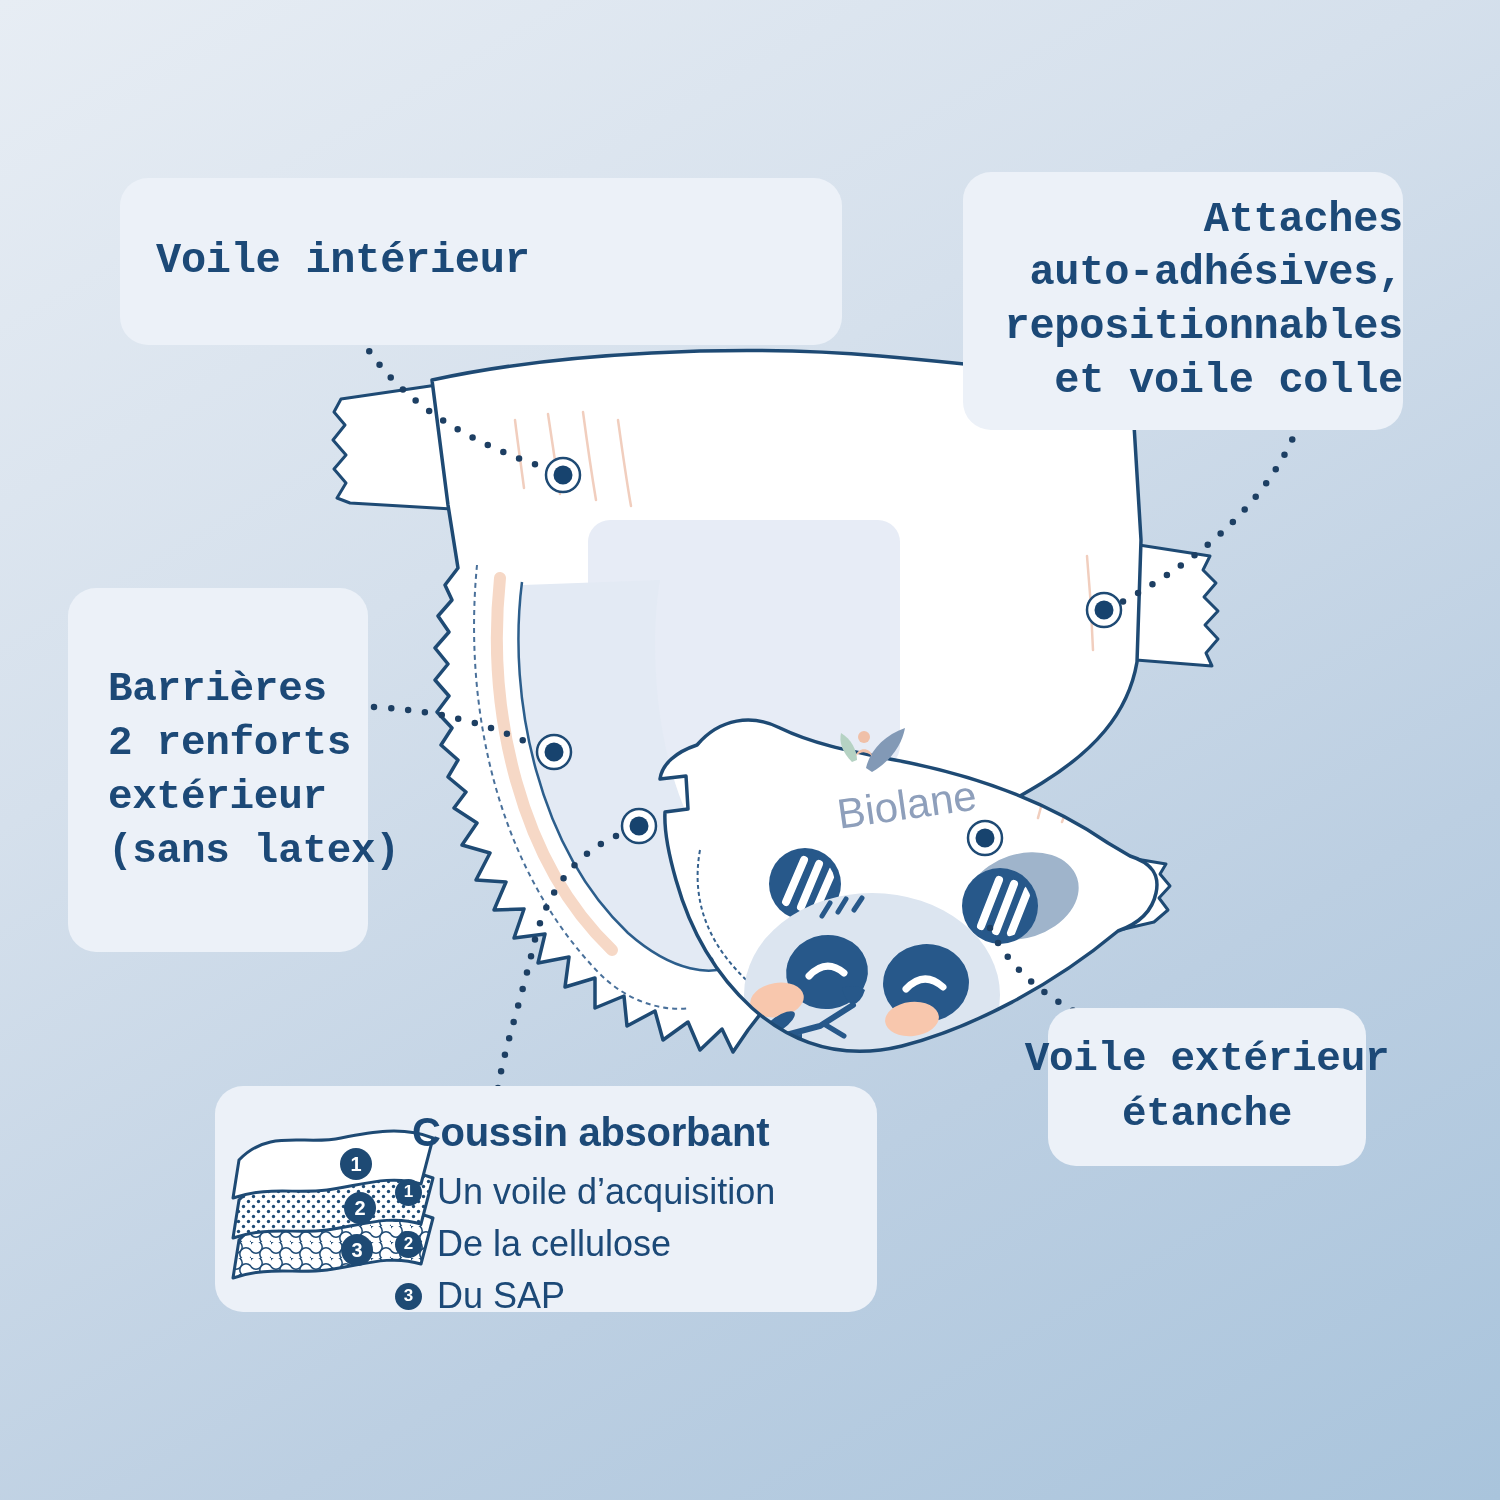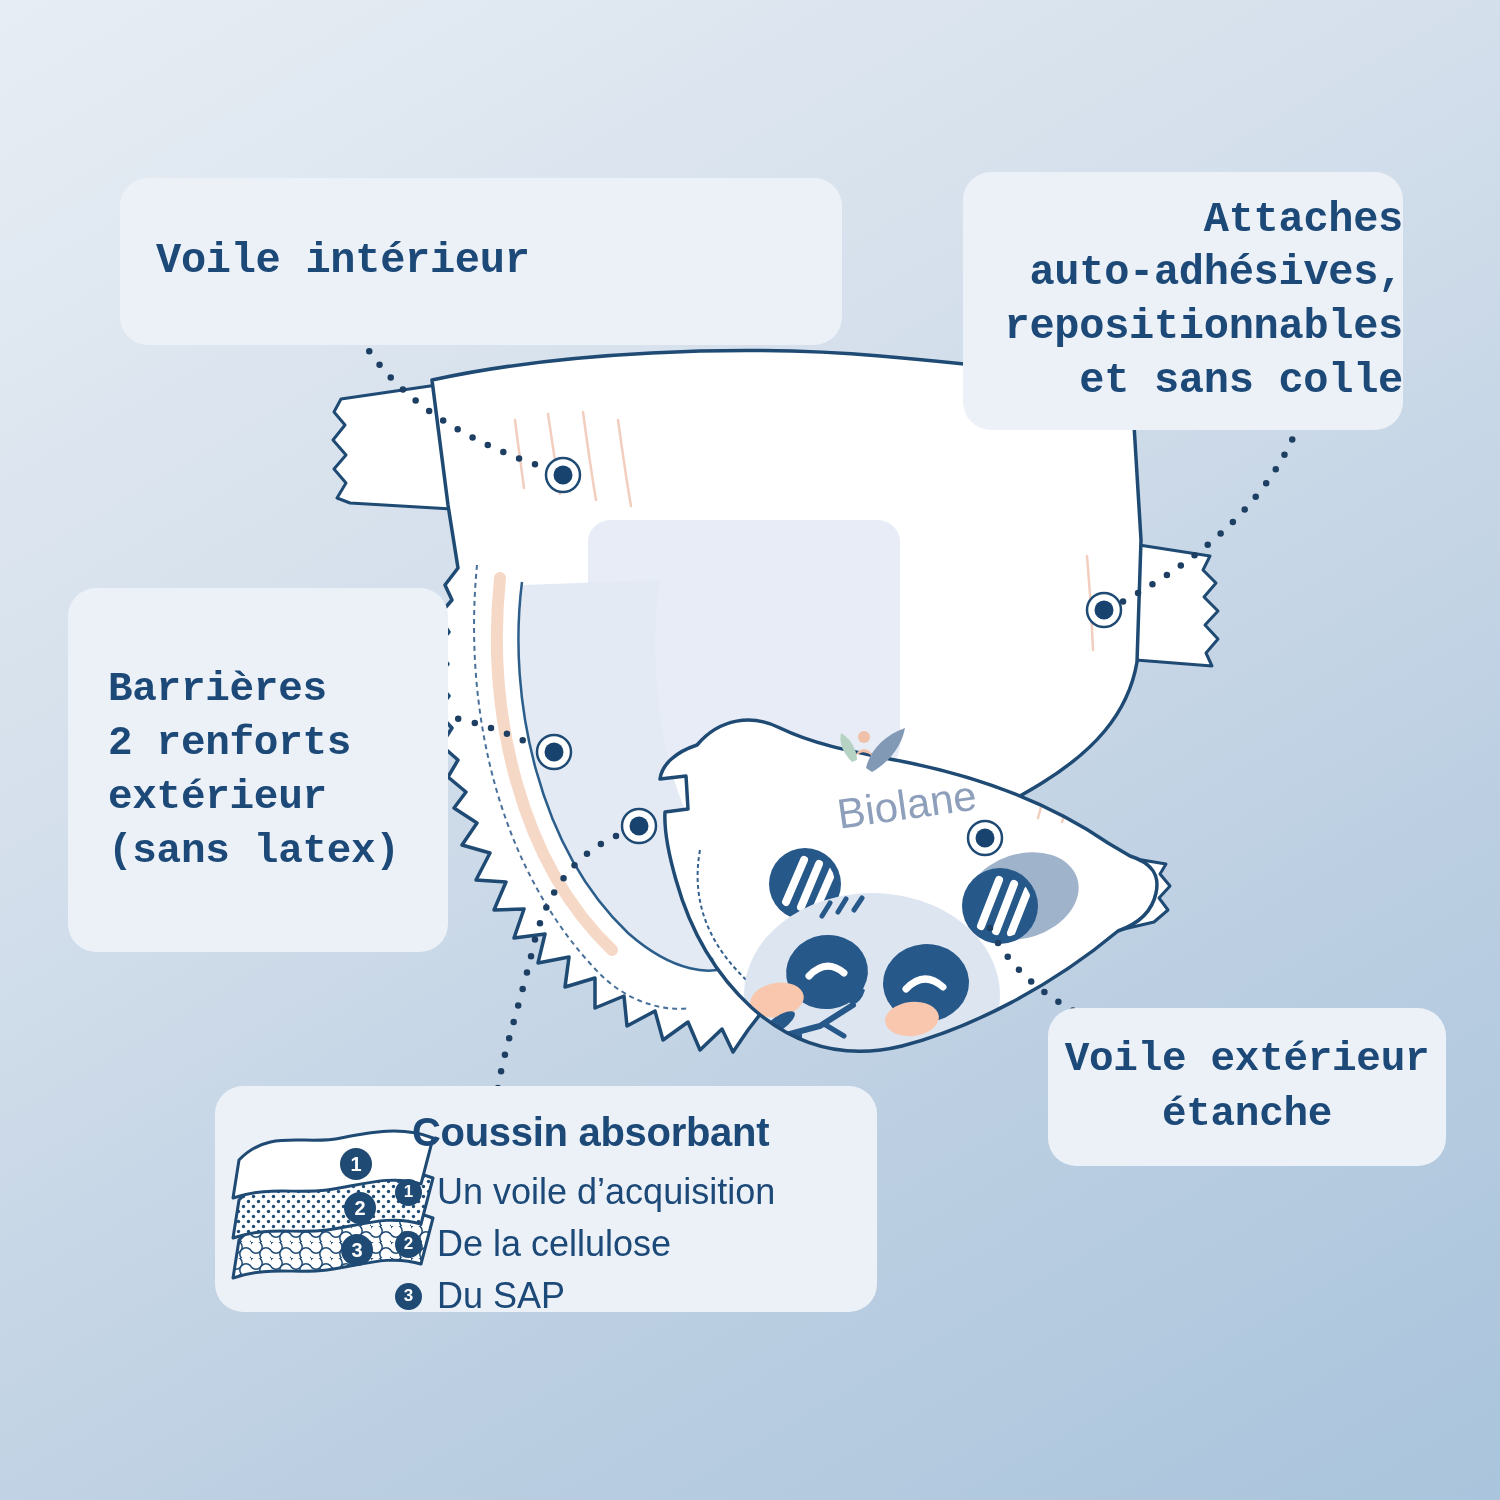--- a/index.html
+++ b/index.html
@@ -8,23 +8,23 @@
     background:linear-gradient(150deg,#e7edf4 0%,#d5e0ec 35%,#bccfe2 70%,#a9c4dc 100%);}
   svg.overlay{position:absolute;left:0;top:0;width:1500px;height:1500px;}
   .callout{position:absolute;box-sizing:border-box;background:#ecf1f8;border-radius:28px;
     color:#1c4977;font-weight:700;display:flex;flex-direction:column;justify-content:center;
     letter-spacing:-0.3px;font-family:Liberation Mono, monospace;}
   .co-line{display:block;white-space:nowrap;}
   #co-inner-veil{left:120px;top:178px;width:722px;height:167px;padding-left:36px;
     font-size:42px;line-height:1.27;align-items:flex-start;}
   #co-tabs{left:963px;top:172px;width:440px;height:258px;
     font-size:42px;line-height:1.28;align-items:flex-end;text-align:right;}
-  #co-barriers{left:68px;top:588px;width:380px;height:364px;padding-left:40px;
+  #co-barriers{left:68px;top:588px;width:300px;height:364px;padding-left:40px;
     font-size:41px;line-height:1.32;align-items:flex-start;}
-  #co-outer-veil{left:1048px;top:1008px;width:398px;height:158px;
+  #co-outer-veil{left:1048px;top:1008px;width:318px;height:158px;
     font-size:41px;line-height:1.35;align-items:center;text-align:center;}
   #absorbent-panel{left:215px;top:1086px;width:662px;height:226px;background:#ecf1f8;
     border-radius:28px;position:absolute;box-sizing:border-box;}
   #absorbent-panel .diagram{position:absolute;left:16px;top:28px;width:215px;height:168px;}
   #absorbent-panel .textblock{position:absolute;left:180px;top:24px;width:460px;}
   .panel-title{font-size:40px;font-weight:700;color:#1c4977;letter-spacing:-0.3px;margin:0 0 16px 17px;}
   .panel-list{display:flex;flex-direction:column;gap:10px;}
   .panel-row{display:flex;align-items:center;gap:15px;}
   .num-badge{width:27px;height:27px;border-radius:50%;background:#1e4a74;color:#ffffff;
     font-size:17px;font-weight:700;display:flex;align-items:center;justify-content:center;flex:0 0 27px;}
@@ -196,21 +196,21 @@
   </svg>
 
   <div class="callout" id="co-inner-veil">
     <span class="co-line">Voile intérieur</span>
   </div>
 
   <div class="callout" id="co-tabs">
     <span class="co-line">Attaches</span>
     <span class="co-line">auto-adhésives,</span>
     <span class="co-line">repositionnables</span>
-    <span class="co-line">et sans colle</span>
+    <span class="co-line">et voile colle</span>
   </div>
 
   <div class="callout" id="co-barriers">
     <span class="co-line">Barrières</span>
     <span class="co-line">2 renforts</span>
     <span class="co-line">extérieur</span>
     <span class="co-line">(sans latex)</span>
   </div>
 
   <div class="callout" id="co-outer-veil">

